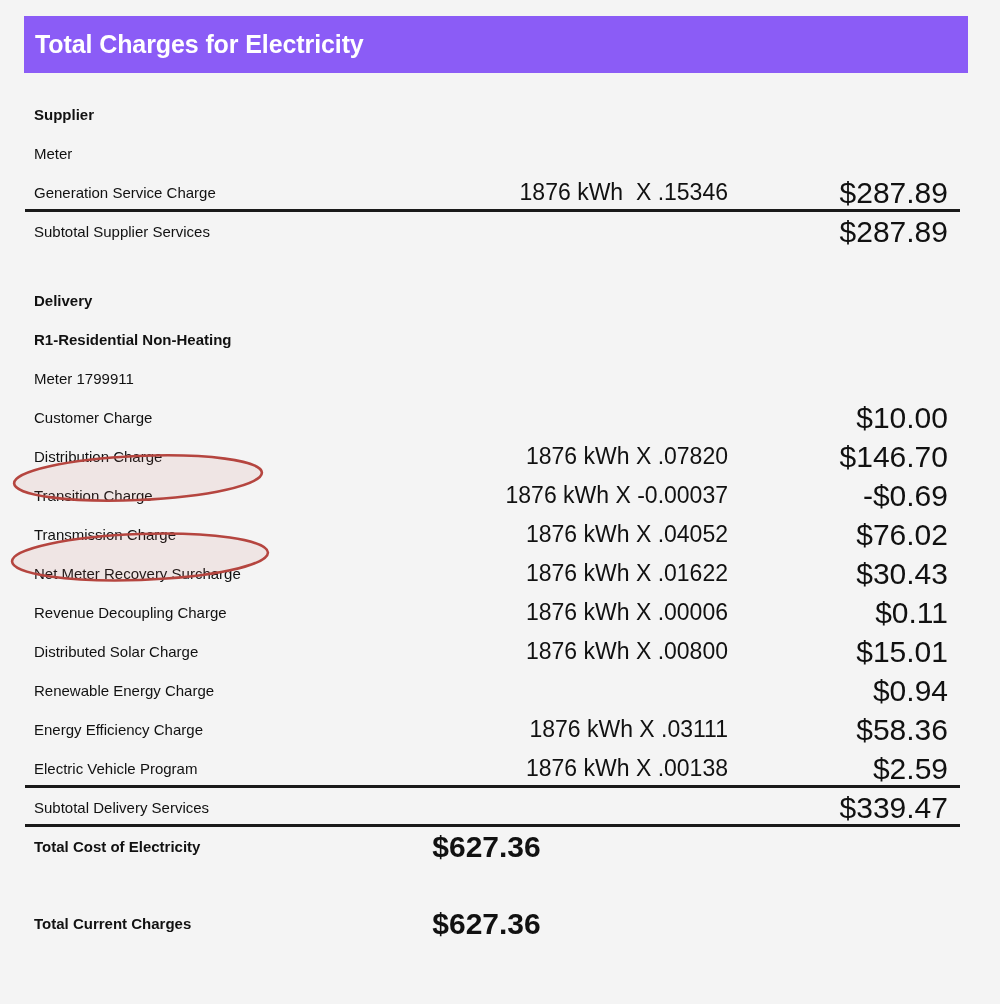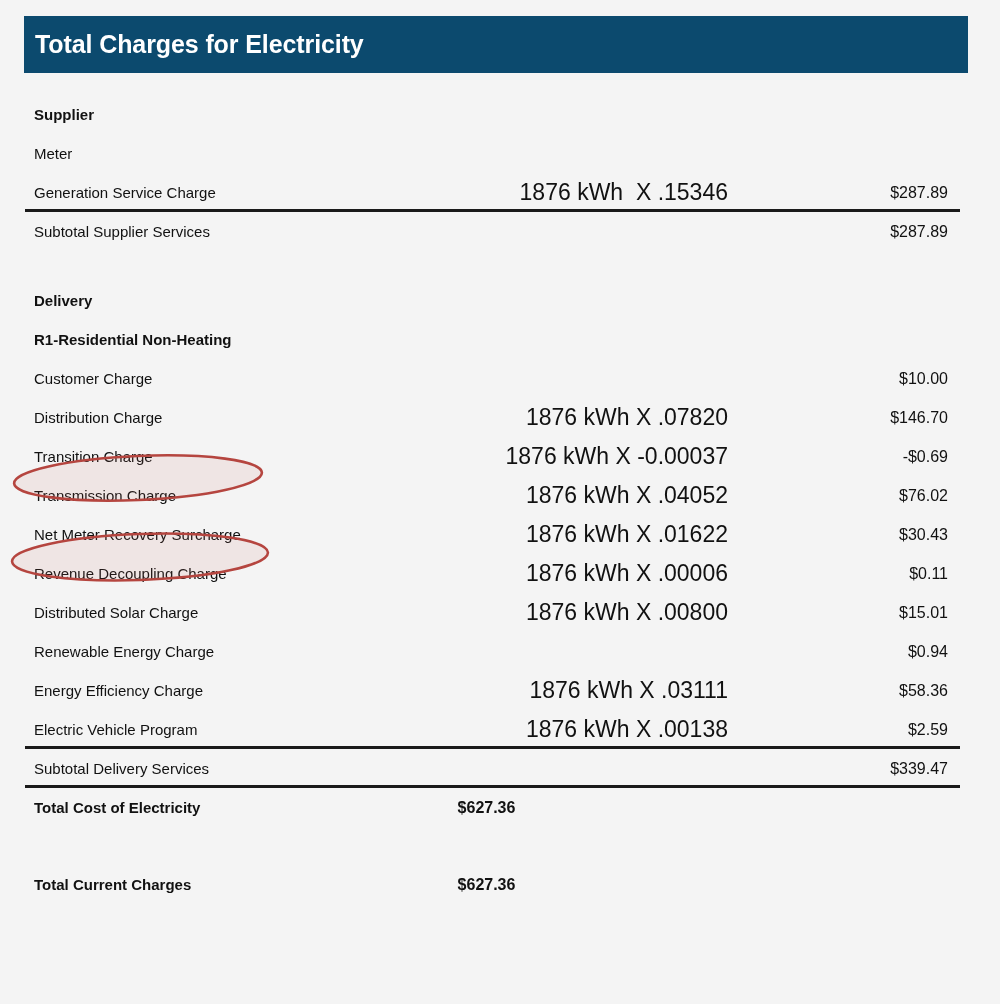--- a/index.html
+++ b/index.html
@@ -75,21 +75,21 @@
     text-align: right;
     font-size: 23px;
     line-height: 39px;
     white-space: pre;
   }
   .row .amount {
     position: absolute;
     left: 0;
     width: 923px;
     text-align: right;
-    font-size: 16px;
+    font-size: 30px;
     line-height: 39px;
     white-space: nowrap;
   }
 
   .section-head .label {
     font-weight: bold;
   }
   .bold .label,
   .bold .amount {
     font-weight: bold;
@@ -112,21 +112,21 @@
   }
   .annot-layer svg {
     display: block;
   }
 </style>
 </head>
 <body style="background: rgb(244, 244, 244); color: rgb(17, 17, 17);">
 
 <div class="sheet" style="background: rgb(244, 244, 244);">
 
-  <div class="header-bar" style="background: #0c4a6e; text-align: right;">
+  <div class="header-bar" style="background: #8b5cf6; text-align: right;">
     <div class="header-title" style="color: rgb(255, 255, 255);">Total Charges for Electricity</div>
   </div>
 
   <div class="bill">
 
     <div class="row section-head">
       <div class="label">Supplier</div>
     </div>
 
     <div class="row">
@@ -147,20 +147,23 @@
     <div class="spacer-md"></div>
 
     <div class="row section-head">
       <div class="label">Delivery</div>
     </div>
 
     <div class="row section-head">
       <div class="label">R1-Residential Non-Heating</div>
     </div>
 
+    <div class="row">
+      <div class="label">Meter 1799911</div>
+    </div>
 
     <div class="row">
       <div class="label">Customer Charge</div>
       <div class="rate"></div>
       <div class="amount">$10.00</div>
     </div>
 
     <div class="row">
       <div class="label">Distribution Charge</div>
       <div class="rate">1876 kWh X .07820</div>

